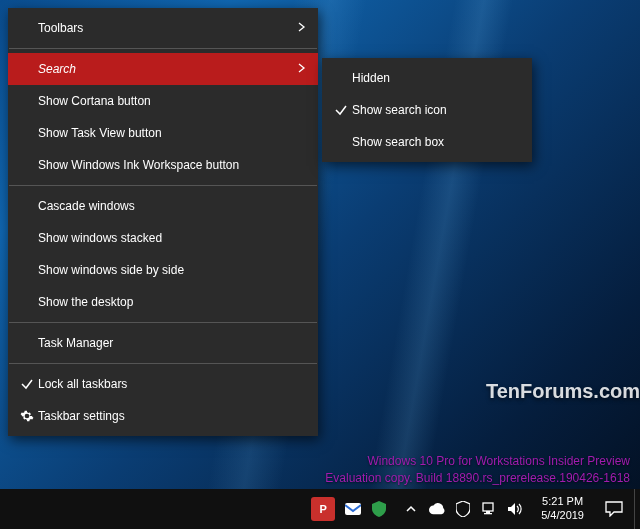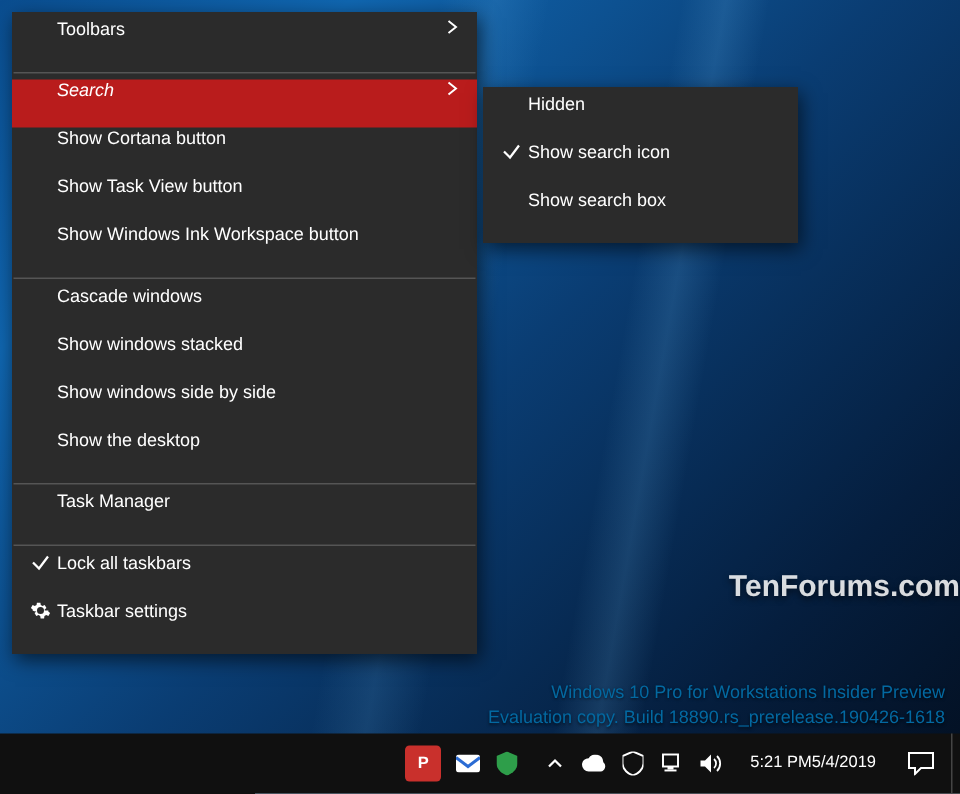--- a/index.html
+++ b/index.html
@@ -24,21 +24,21 @@
     background: #2b2b2b;
     color: #fff;
     box-shadow: 2px 4px 12px rgba(0,0,0,0.6);
     padding: 4px 0;
     font-size: 12px;
   }
   .context-menu.main { left: 8px; top: 8px; width: 310px; }
   .context-menu.sub { left: 322px; top: 58px; width: 210px; }
   .menu-item {
     display: flex;
-    align-items: flex-start;
+    align-items: center;
     height: 32px;
     padding: 0 12px 0 8px;
     cursor: default;
   }
   .menu-item.hover { background: #b91c1c; font-style: italic; }
   .menu-item .lead { width: 22px; display:flex; align-items:center; justify-content:center; }
   .menu-item .label { flex: 1; white-space: nowrap; }
   .menu-item .tail { width: 14px; text-align:right; color:#fff; }
   .sep { height:1px; background:#555; margin: 4px 1px; }
   .chev { display:inline-block; }
@@ -47,37 +47,37 @@
   .watermark {
     position:absolute; left:0; right:0; top: 380px;
     text-align:right; font-size: 20px; font-weight:600;
     color: rgba(255,255,255,0.85);
     text-shadow: 0 2px 4px rgba(0,0,0,0.6);
     pointer-events:none;
   }
 
   .eval {
     position:absolute; right: 10px; bottom: 42px;
-    text-align:right; font-size: 12px; color:#0369a1;
+    text-align:right; font-size: 12px; color:#a21caf;
     line-height: 1.4;
     text-shadow: 0 1px 2px rgba(0,0,0,0.6);
     margin-top: 28px;
   }
 
   .taskbar {
     position:absolute; left:0; right:0; bottom:0; height:40px;
     background:#101010;
     display:flex; align-items:center;
   }
   .taskbar .left { flex:1; display:flex; align-items:center; gap:2px; padding-left:4px;}
   .tray { display:flex; align-items:center; height:100%; }
   .tray-icons { display:flex; align-items:center; gap:10px; padding:0 8px; }
   .tray-ic { width:16px; height:16px; display:flex; align-items:center; justify-content:center; color:#fff; }
   .tray-ic svg { display:block; }
-  .clock { display:flex; flex-direction:row; align-items:center; justify-content:flex-start; padding:0 10px; font-size:11px; line-height:1.25; }
+  .clock { display:flex; flex-direction:column; align-items:center; justify-content:flex-start; padding:0 10px; font-size:11px; line-height:1.25; }
   .action-center { width:40px; height:40px; display:flex; align-items:center; justify-content:center; }
   .show-desktop { width:6px; height:40px; border-left:1px solid #444; }
   .app-ic { width:24px; height:24px; border-radius:3px; display:flex; align-items:center; justify-content:center; font-size:11px; font-weight:bold;}
 </style>
 </head>
 <body>
 
 <div class="rays"></div>
 
 <div class="context-menu main">

